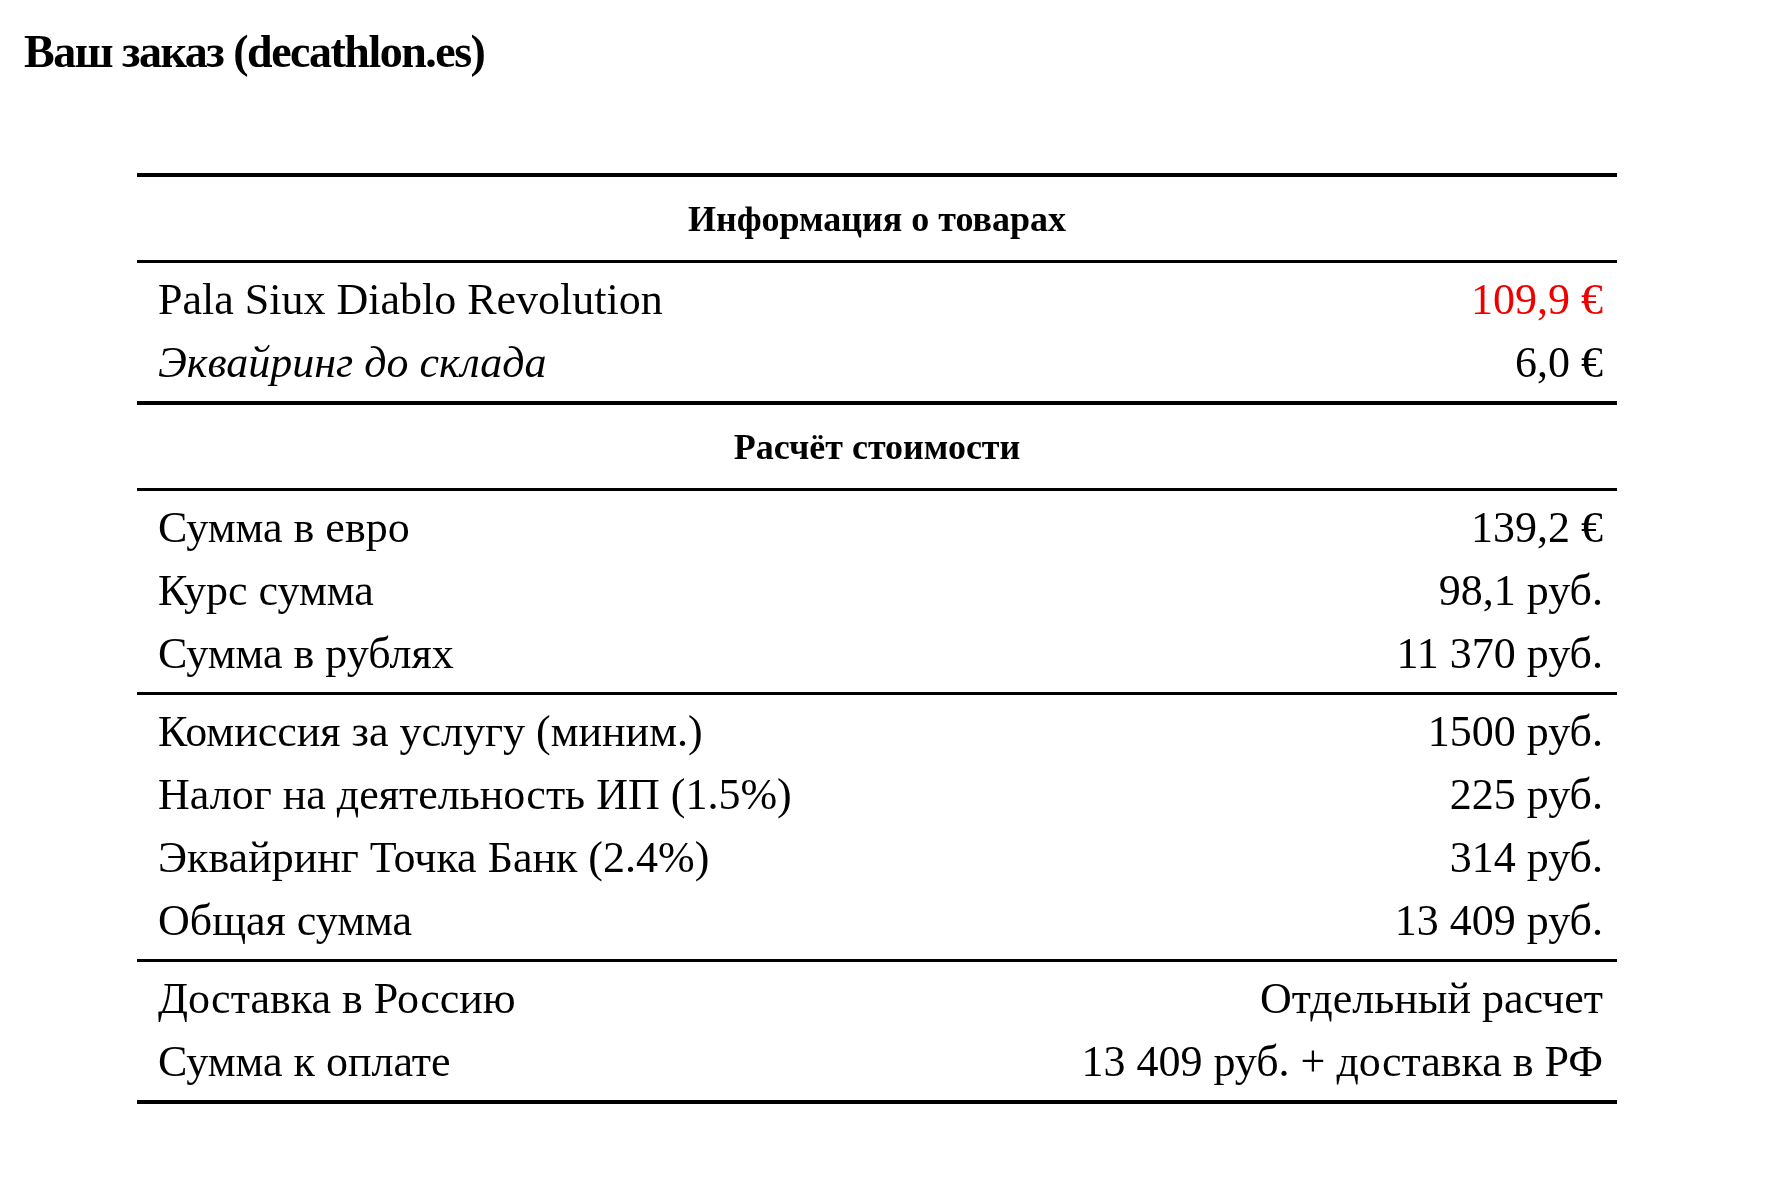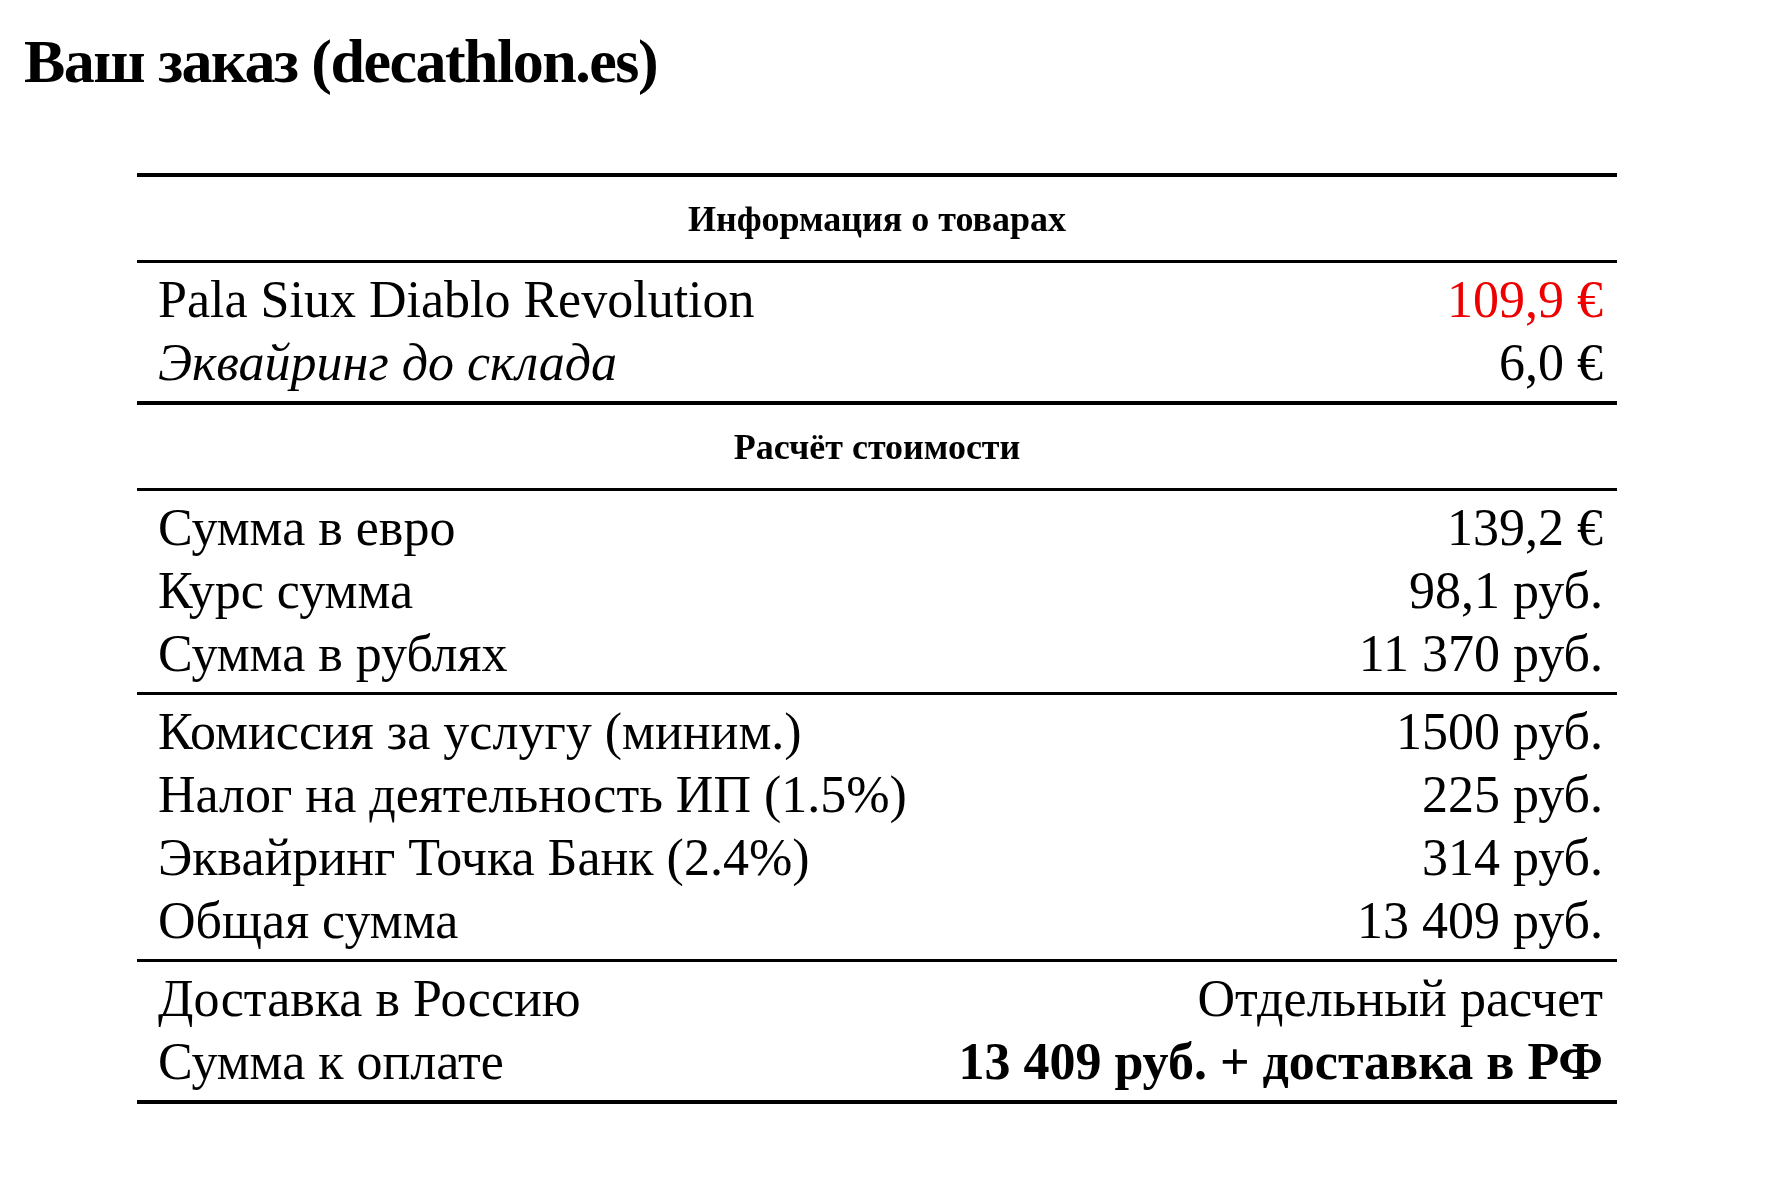--- a/index.html
+++ b/index.html
@@ -14,21 +14,21 @@
     height:1192px;
     overflow:hidden;
     color:var(--ink);
     font-family:"Liberation Serif","DejaVu Serif",serif;
     font-stretch:87.5%;
   }
   .page-title{
     position:absolute;
     left:24px;
     top:26px;
-    font-size:62px;
+    font-size:46px;
     font-weight:700;
     letter-spacing:-1.5px;
     line-height:1.15;
     white-space:nowrap;
   }
   .order-table{
     position:absolute;
     left:137px;
     top:173px;
     width:1480px;
@@ -41,30 +41,30 @@
     font-weight:700;
     font-size:36px;
     line-height:53px;
     padding:16px 0 14px;
   }
   .group{padding:5px 0 7px;}
   .row{
     display:flex;
     justify-content:space-between;
     align-items:baseline;
-    font-size:52px;
+    font-size:44px;
     line-height:63px;
     padding:0 14px 0 21px;
     white-space:nowrap;
   }
   .row .label{text-align:left;}
   .row .value{text-align:center;margin-left:40px;}
   .label.italic{font-style:italic;}
   .value.red{color:var(--price-red);}
-  .value.bold{font-weight:700;}
+  .value.bold{font-weight:400;}
 </style>
 </head>
 <body>
 
 <h1 class="page-title">Ваш заказ (decathlon.es)</h1>
 
 <div class="order-table">
 
   <div class="rule thick"></div>
 

